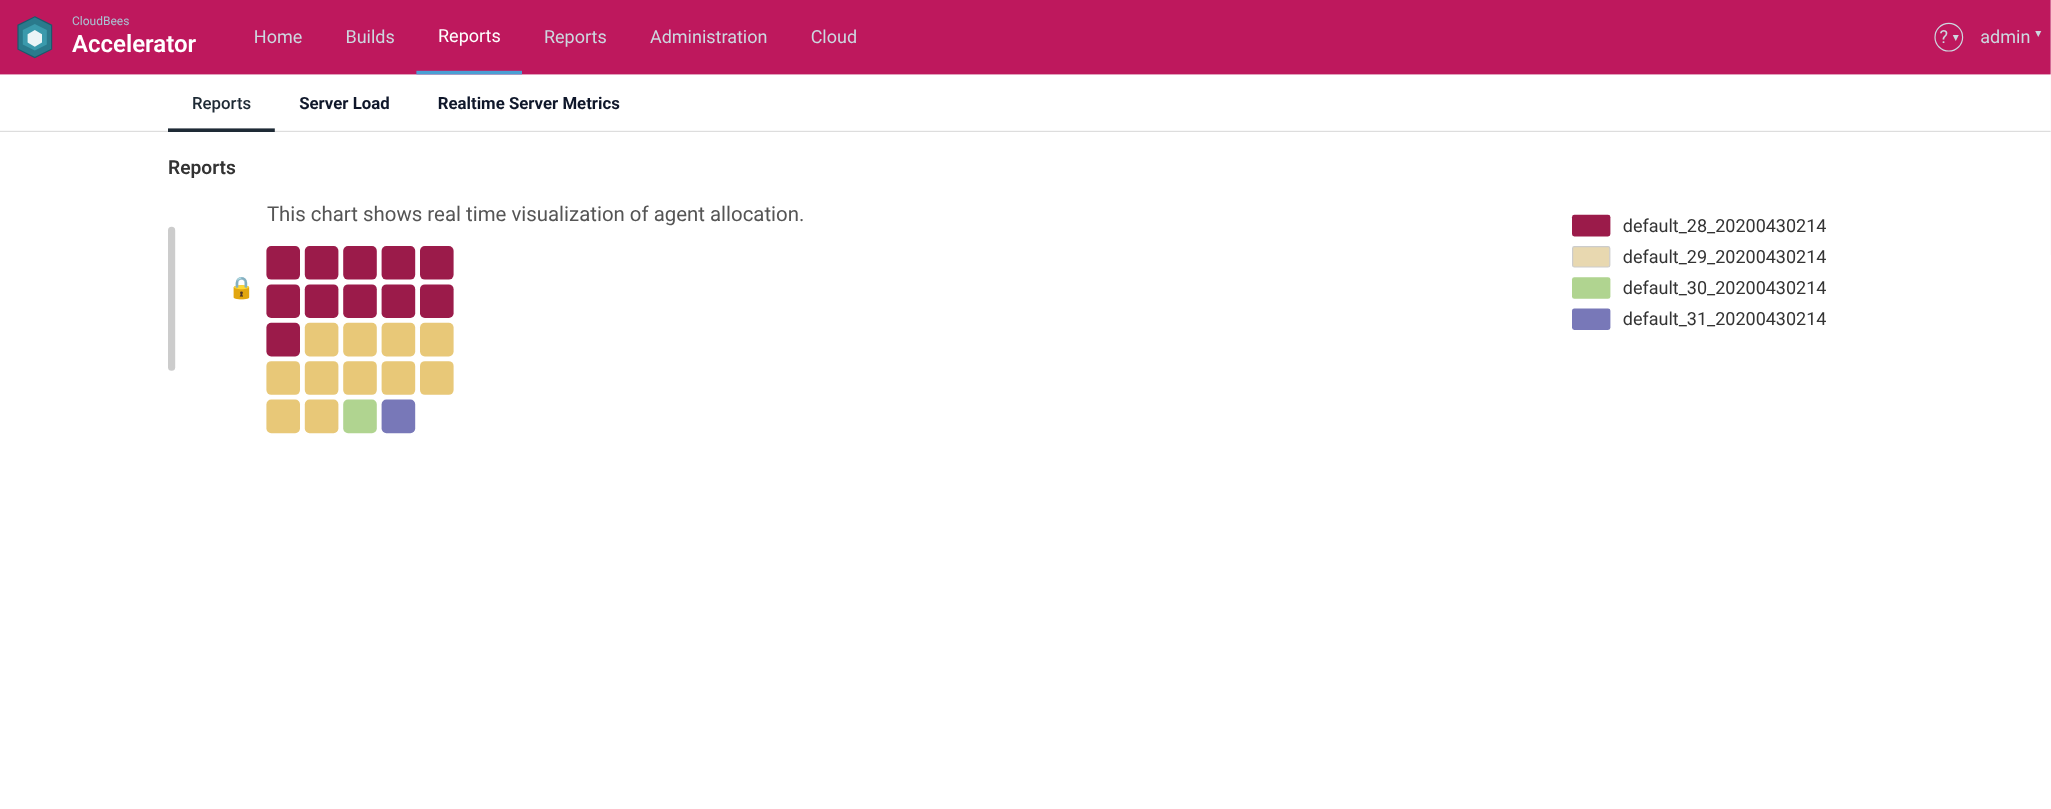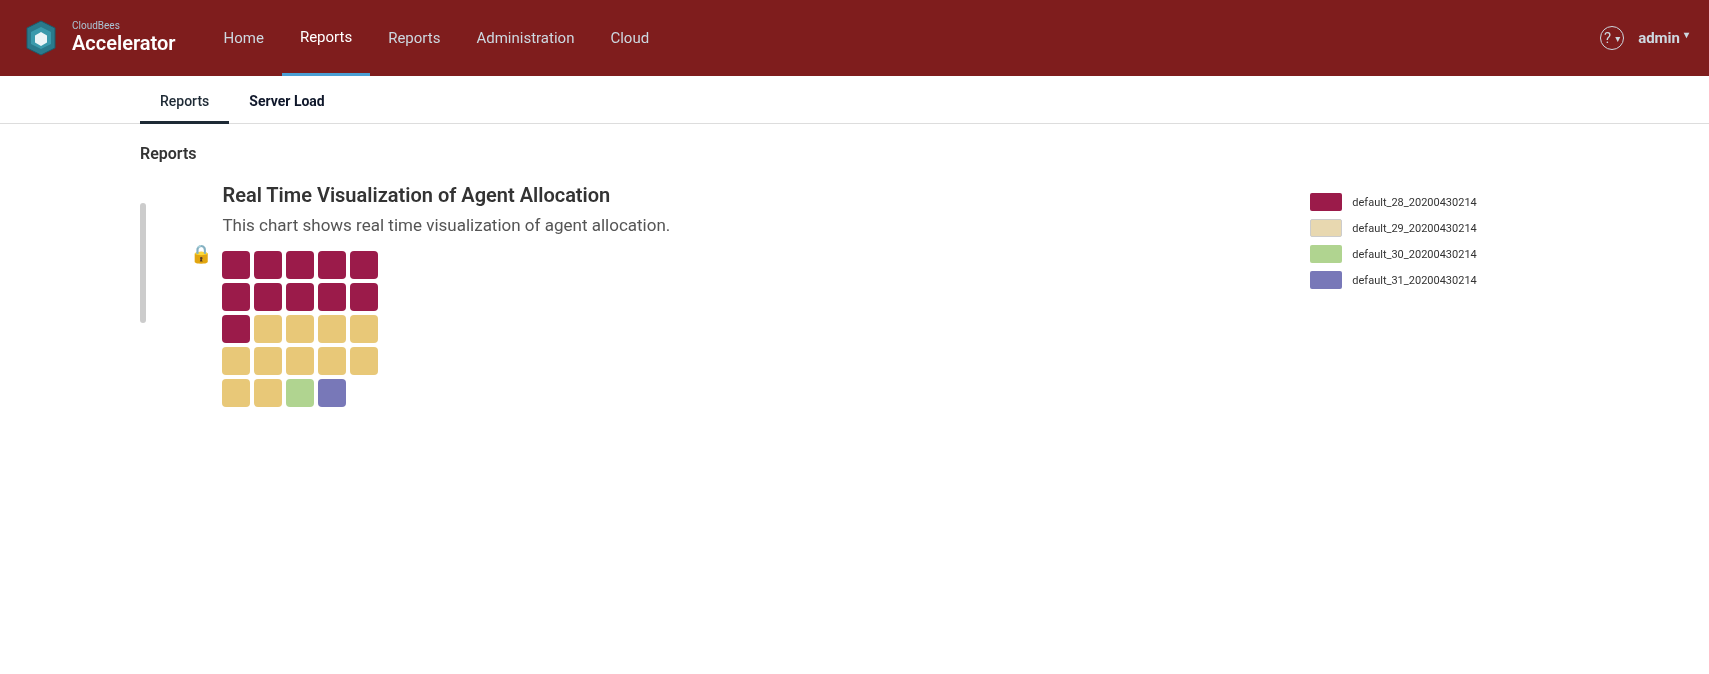--- a/index.html
+++ b/index.html
@@ -1,24 +1,24 @@
 <!DOCTYPE html>
 <html><head>
   <meta charset="utf-8">
   <style>
     * { margin: 0; padding: 0; box-sizing: border-box; }
     body { font-family: -apple-system, BlinkMacSystemFont, 'Segoe UI', Roboto, sans-serif; background: #f5f5f5; min-height: 674px; }
 
     
     .navbar {
-      background: #7f1d1d;
-      height: 76px;
-      display: flex;
-      align-items: center;
-      padding: 0 20px;
+      background: #be185d;
+      height: 62px;
+      display: flex;
+      align-items: center;
+      padding: 0 8px;
       position: relative;
     }
     .brand {
       display: flex;
       align-items: center;
       gap: 10px;
       margin-right: 30px;
     }
     .brand-logo {
       width: 42px;
@@ -80,21 +80,20 @@
       height: 24px;
       justify-content: center;
     }
     .nav-user {
       color: #cdd8e0;
       font-size: 15px;
       cursor: pointer;
       display: flex;
       align-items: flex-start;
       gap: 4px;
-      font-weight: bold;
     }
     .nav-dropdown-arrow {
       font-size: 10px;
     }
 
     
     .tabs-bar {
       background: #ffffff;
       border-bottom: 1px solid #ddd;
       display: flex;
@@ -177,21 +176,21 @@
     .legend {
       margin-top: 30px;
       display: flex;
       flex-direction: column;
       gap: 8px;
     }
     .legend-item {
       display: flex;
       align-items: center;
       gap: 10px;
-      font-size: 11px;
+      font-size: 15px;
       color: #333;
     }
     .legend-color {
       width: 32px;
       height: 18px;
       border-radius: 2px;
     }
 
     
     .scroll-handle {
@@ -215,20 +214,21 @@
       <polygon points="21,15 27,18.5 27,25.5 21,29 15,25.5 15,18.5" fill="#ffffff" opacity="0.9"></polygon>
     </svg>
     <div class="brand-text">
       <span class="brand-sub">CloudBees</span>
       <span class="brand-name">Accelerator</span>
     </div>
   </div>
 
   <div class="nav-links">
     <a class="nav-link">Home</a>
+    <a class="nav-link">Builds</a>
     <a class="nav-link active">Reports</a>
     <a class="nav-link">Reports</a>
     <a class="nav-link">Administration</a>
     <a class="nav-link">Cloud</a>
   </div>
 
   <div class="nav-right">
     <div class="nav-help">
       <span>?</span>
       <span class="nav-dropdown-arrow">▾</span>
@@ -236,35 +236,35 @@
     <div class="nav-user">
       <span>admin</span>
       <span class="nav-dropdown-arrow">▾</span>
     </div>
   </div>
 </nav>
 
 <div class="tabs-bar">
   <div class="tab active">Reports</div>
   <div class="tab link-tab">Server Load</div>
+  <div class="tab link-tab">Realtime Server Metrics</div>
 </div>
 
 <div class="main-content">
   <div class="section-title">Reports</div>
 
   <div class="chart-container">
 
     <div style="position:relative; width:6px; margin-right:4px; margin-top:0;">
       <div class="scroll-handle"></div>
     </div>
 
     <div class="chart-left">
       <div class="lock-icon">🔒</div>
       <div>
-        <div class="chart-title">Real Time Visualization of Agent Allocation</div>
         <div class="chart-desc">This chart shows real time visualization of agent allocation.</div>
 
         <div class="agent-grid">
 
           <div class="agent-cell" style="background:#9b1b4a;"></div>
           <div class="agent-cell" style="background:#9b1b4a;"></div>
           <div class="agent-cell" style="background:#9b1b4a;"></div>
           <div class="agent-cell" style="background:#9b1b4a;"></div>
           <div class="agent-cell" style="background:#9b1b4a;"></div>
 

